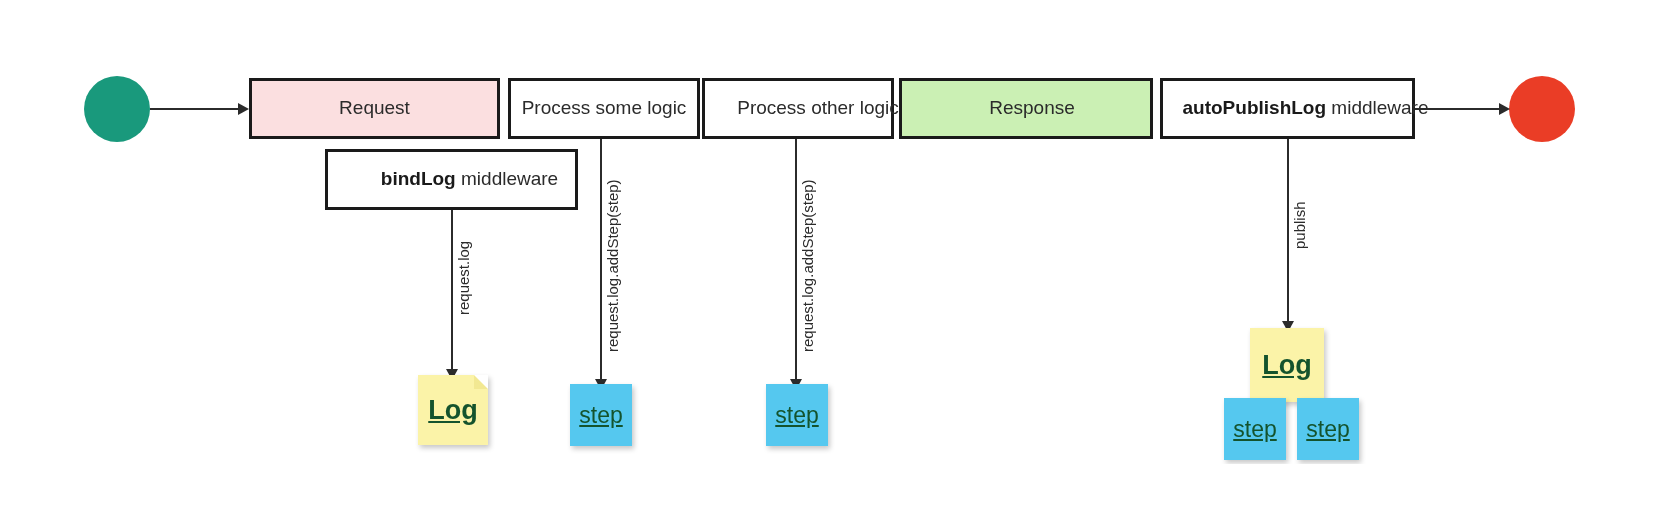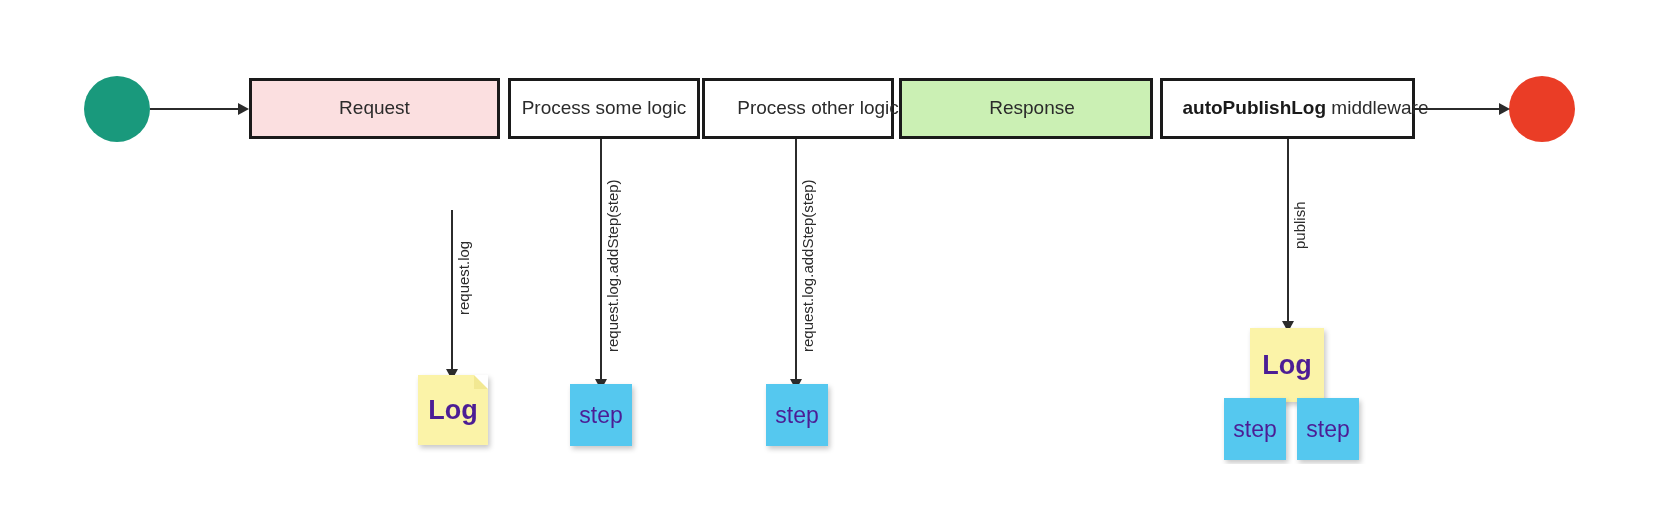--- a/index.html
+++ b/index.html
@@ -82,22 +82,23 @@
     line-height: 1;
   }
 
   
   .note {
     position: absolute;
     box-sizing: border-box;
     display: flex;
     align-items: center;
     justify-content: center;
-    color: #4c1d95;
+    color: #14532d;
     box-shadow: 2px 3px 5px rgba(0,0,0,0.22);
+    text-decoration: underline;
   }
   .note.yellow { background: #fbf3a8; }
   .note.blue   { background: #55c8ef; }
   .note .txt { line-height: 1; }
   .note.title .txt { font-weight: 700; font-size: 27px; }
   .note.plain .txt { font-weight: 400; font-size: 23px; }
   
   .note.fold::after {
     content: "";
     position: absolute;
@@ -137,20 +138,25 @@
   <div class="flow-box" style="left:899px; top:78px; width:254px; height:61px; background:#cbf0b4;padding-left:12px;">
     <span class="lbl">Response</span>
   </div>
 
   <div class="flow-box" style="left:1160px; top:78px; width:255px; height:61px; background:#ffffff;">
     <span class="lbl">
       <b>autoPublishLog</b><span> middleware</span>
     </span>
   </div>
 
+  <div class="flow-box" style="left:325px; top:149px; width:253px; height:61px; background:#ffffff;">
+    <span class="lbl">
+      <b>bindLog</b><span> middleware</span>
+    </span>
+  </div>
 
   <div class="vline" style="left:451px; top:210px; height:162px;"></div>
   <div class="arrow-down" style="left:446px; top:369px;"></div>
   <div class="vlabel" style="left:456px; top:318px;">request.log</div>
 
   <div class="vline" style="left:600px; top:139px; height:243px;"></div>
   <div class="arrow-down" style="left:595px; top:379px;"></div>
   <div class="vlabel" style="left:605px; top:355px;">request.log.addStep(step)</div>
 
   <div class="vline" style="left:795px; top:139px; height:243px;"></div>

